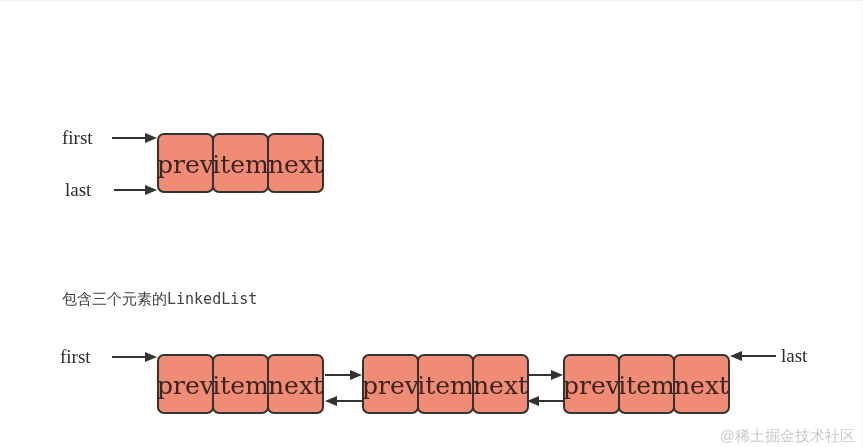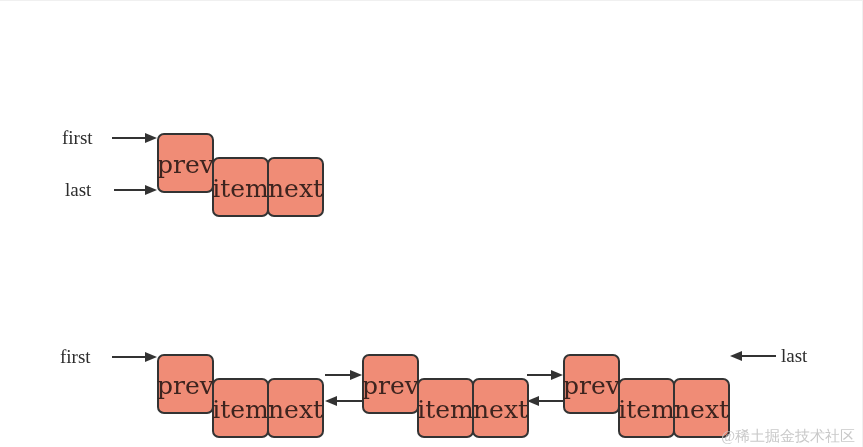--- a/index.html
+++ b/index.html
@@ -52,21 +52,21 @@
     border:2.5px solid var(--cell-border);
     border-radius:7px;
     display:flex;
     align-items:center;
     justify-content:center;
     font-family:"DejaVu Serif","Liberation Serif",serif;
     font-size:25px;
     color:var(--cell-text);
     padding-top:2px;
   }
-  .cell + .cell{margin-left:-2px;margin-top:24px;}
+  .cell + .cell{margin-left:-2px;}
 
   .arrow{position:absolute;height:12px;}
   .arrow .line{
     position:absolute;
     top:4.75px;
     height:2.5px;
     background:var(--arrow);
   }
   .arrow .head{
     position:absolute;
@@ -79,21 +79,21 @@
   .arrow-right .head{right:0;border-left:12px solid var(--arrow);}
   .arrow-left .line{left:9px;right:0;}
   .arrow-left .head{left:0;border-right:12px solid var(--arrow);}
 
   .watermark{
     position:absolute;
     right:8px;
     bottom:2px;
     font-size:15px;
     color:var(--watermark);
-    font-family:Liberation Serif, serif;
+    font-family:Liberation Sans, sans-serif;
     white-space:nowrap;
   }
 </style>
 </head>
 <body>
 
 <div class="canvas">
 
 
   <div class="ptr-label" style="left:62px;top:122px;">first</div>
@@ -107,20 +107,21 @@
     <i class="line"></i>
     <i class="head"></i>
   </div>
 
   <div class="node" style="left:157px;top:132px;">
     <div class="cell">prev</div>
     <div class="cell">item</div>
     <div class="cell">next</div>
   </div>
 
+  <div class="diagram-title" style="left:62px;top:289px;">包含三个元素的LinkedList</div>
 
   <div class="ptr-label" style="left:60px;top:341px;">first</div>
   <div class="arrow arrow-right" style="left:112px;top:350px;width:45px;">
     <i class="line"></i>
     <i class="head"></i>
   </div>
 
   <div class="node" style="left:157px;top:353px;">
     <div class="cell">prev</div>
     <div class="cell">item</div>

